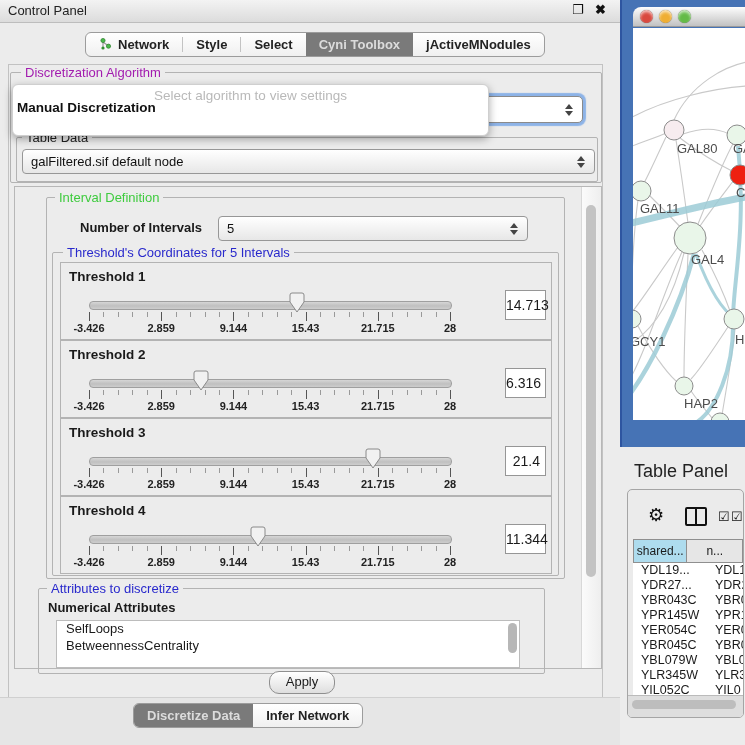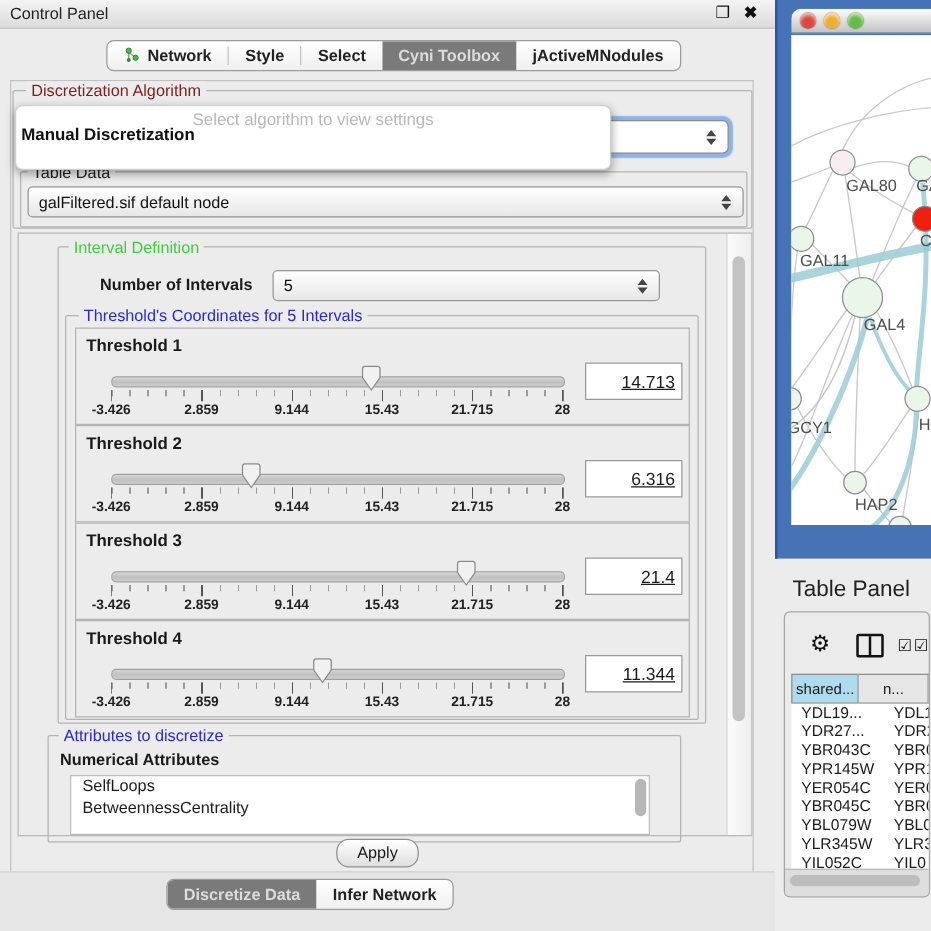--- a/index.html
+++ b/index.html
@@ -22,21 +22,21 @@
   .tabsep{width:1px;background:#c3c3c3;margin:4px 0;}
   #top-tabs{left:85px;top:32px;}
   #bottom-tabs{left:133px;top:703px;}
   .netico{margin-right:6px;}
 
   #main-box{left:8px;top:64px;width:593px;height:633px;
     border:1px solid #c2c2c2;background:#ececec;}
 
   .group{position:absolute;border:1px solid #b3b3b3;border-radius:2px;}
   .legend{position:absolute;top:-8px;background:#ececec;padding:0 4px;font-size:13px;}
-  .legend.green{color:#3ecb3e;} .legend.blue{color:#2929cc;} .legend.gray{color:#7f1d1d;}
+  .legend.green{color:#3ecb3e;} .legend.blue{color:#2929cc;} .legend.gray{color:#a21caf;}
 
   
   .combo{position:absolute;border:1px solid #979797;border-radius:4px;
     background:linear-gradient(#ffffff,#e7e7e7);font-size:13px;color:#111;
     display:flex;align-items:center;padding:0 8px;}
   .spin{position:absolute;right:9px;top:50%;transform:translateY(-50%);
     display:flex;flex-direction:column;gap:2px;}
   .spin i{display:block;width:0;height:0;border-left:4px solid transparent;
     border-right:4px solid transparent;}
   .spin .up{border-bottom:5px solid #444;} .spin .dn{border-top:5px solid #444;}
@@ -74,23 +74,23 @@
   .tbox .lbl{position:absolute;left:8px;top:6px;font-size:13.5px;font-weight:bold;}
   .track{position:absolute;left:28px;top:38px;width:361px;height:7px;border-radius:4px;
     border:1px solid #9f9f9f;background:linear-gradient(#d6d6d6,#c0c0c0 55%,#cdcdcd);}
   .handle{position:absolute;top:29px;width:16px;height:21px;}
   .ticks-minor{position:absolute;left:28px;top:49px;width:361px;height:5px;
     background-image:repeating-linear-gradient(90deg,#999 0,#999 1px,transparent 1px,transparent 14.44px);}
   .ticks-major{position:absolute;left:28px;top:49px;width:362px;height:9px;
     background-image:repeating-linear-gradient(90deg,#555 0,#555 1px,transparent 1px,transparent 72.2px);}
   .ticklab{position:absolute;top:59px;transform:translateX(-50%);
     font-size:11px;font-weight:bold;color:#222;}
-  .valbox{position:absolute;right:5px;top:27px;width:78px;height:30px;background:#fff;
+  .valbox{position:absolute;right:5px;top:27px;width:41px;height:30px;background:#fff;
     border:1px solid #969696;font-size:14px;text-align:right;line-height:28px;
-    padding-right:5px;box-sizing:border-box;text-decoration:underline;}
+    padding-right:5px;box-sizing:border-box;}
 
   #attr-group{left:38px;top:588px;width:505px;height:84px;}
   #attr-label{left:48px;top:600px;font-size:13px;font-weight:bold;}
   #attr-list{left:56px;top:620px;width:462px;height:46px;background:#fff;
     border:1px solid #bcbcbc;overflow:hidden;font-size:13px;}
   #attr-list .li{padding:1px 0 1px 9px;line-height:14.5px;}
   #attr-list .sb{position:absolute;right:2px;top:2px;width:9px;height:30px;
     background:#b7b7b7;border-radius:5px;}
 
   #apply-btn{left:269px;top:671px;width:64px;height:21px;border:1px solid #8f8f8f;

